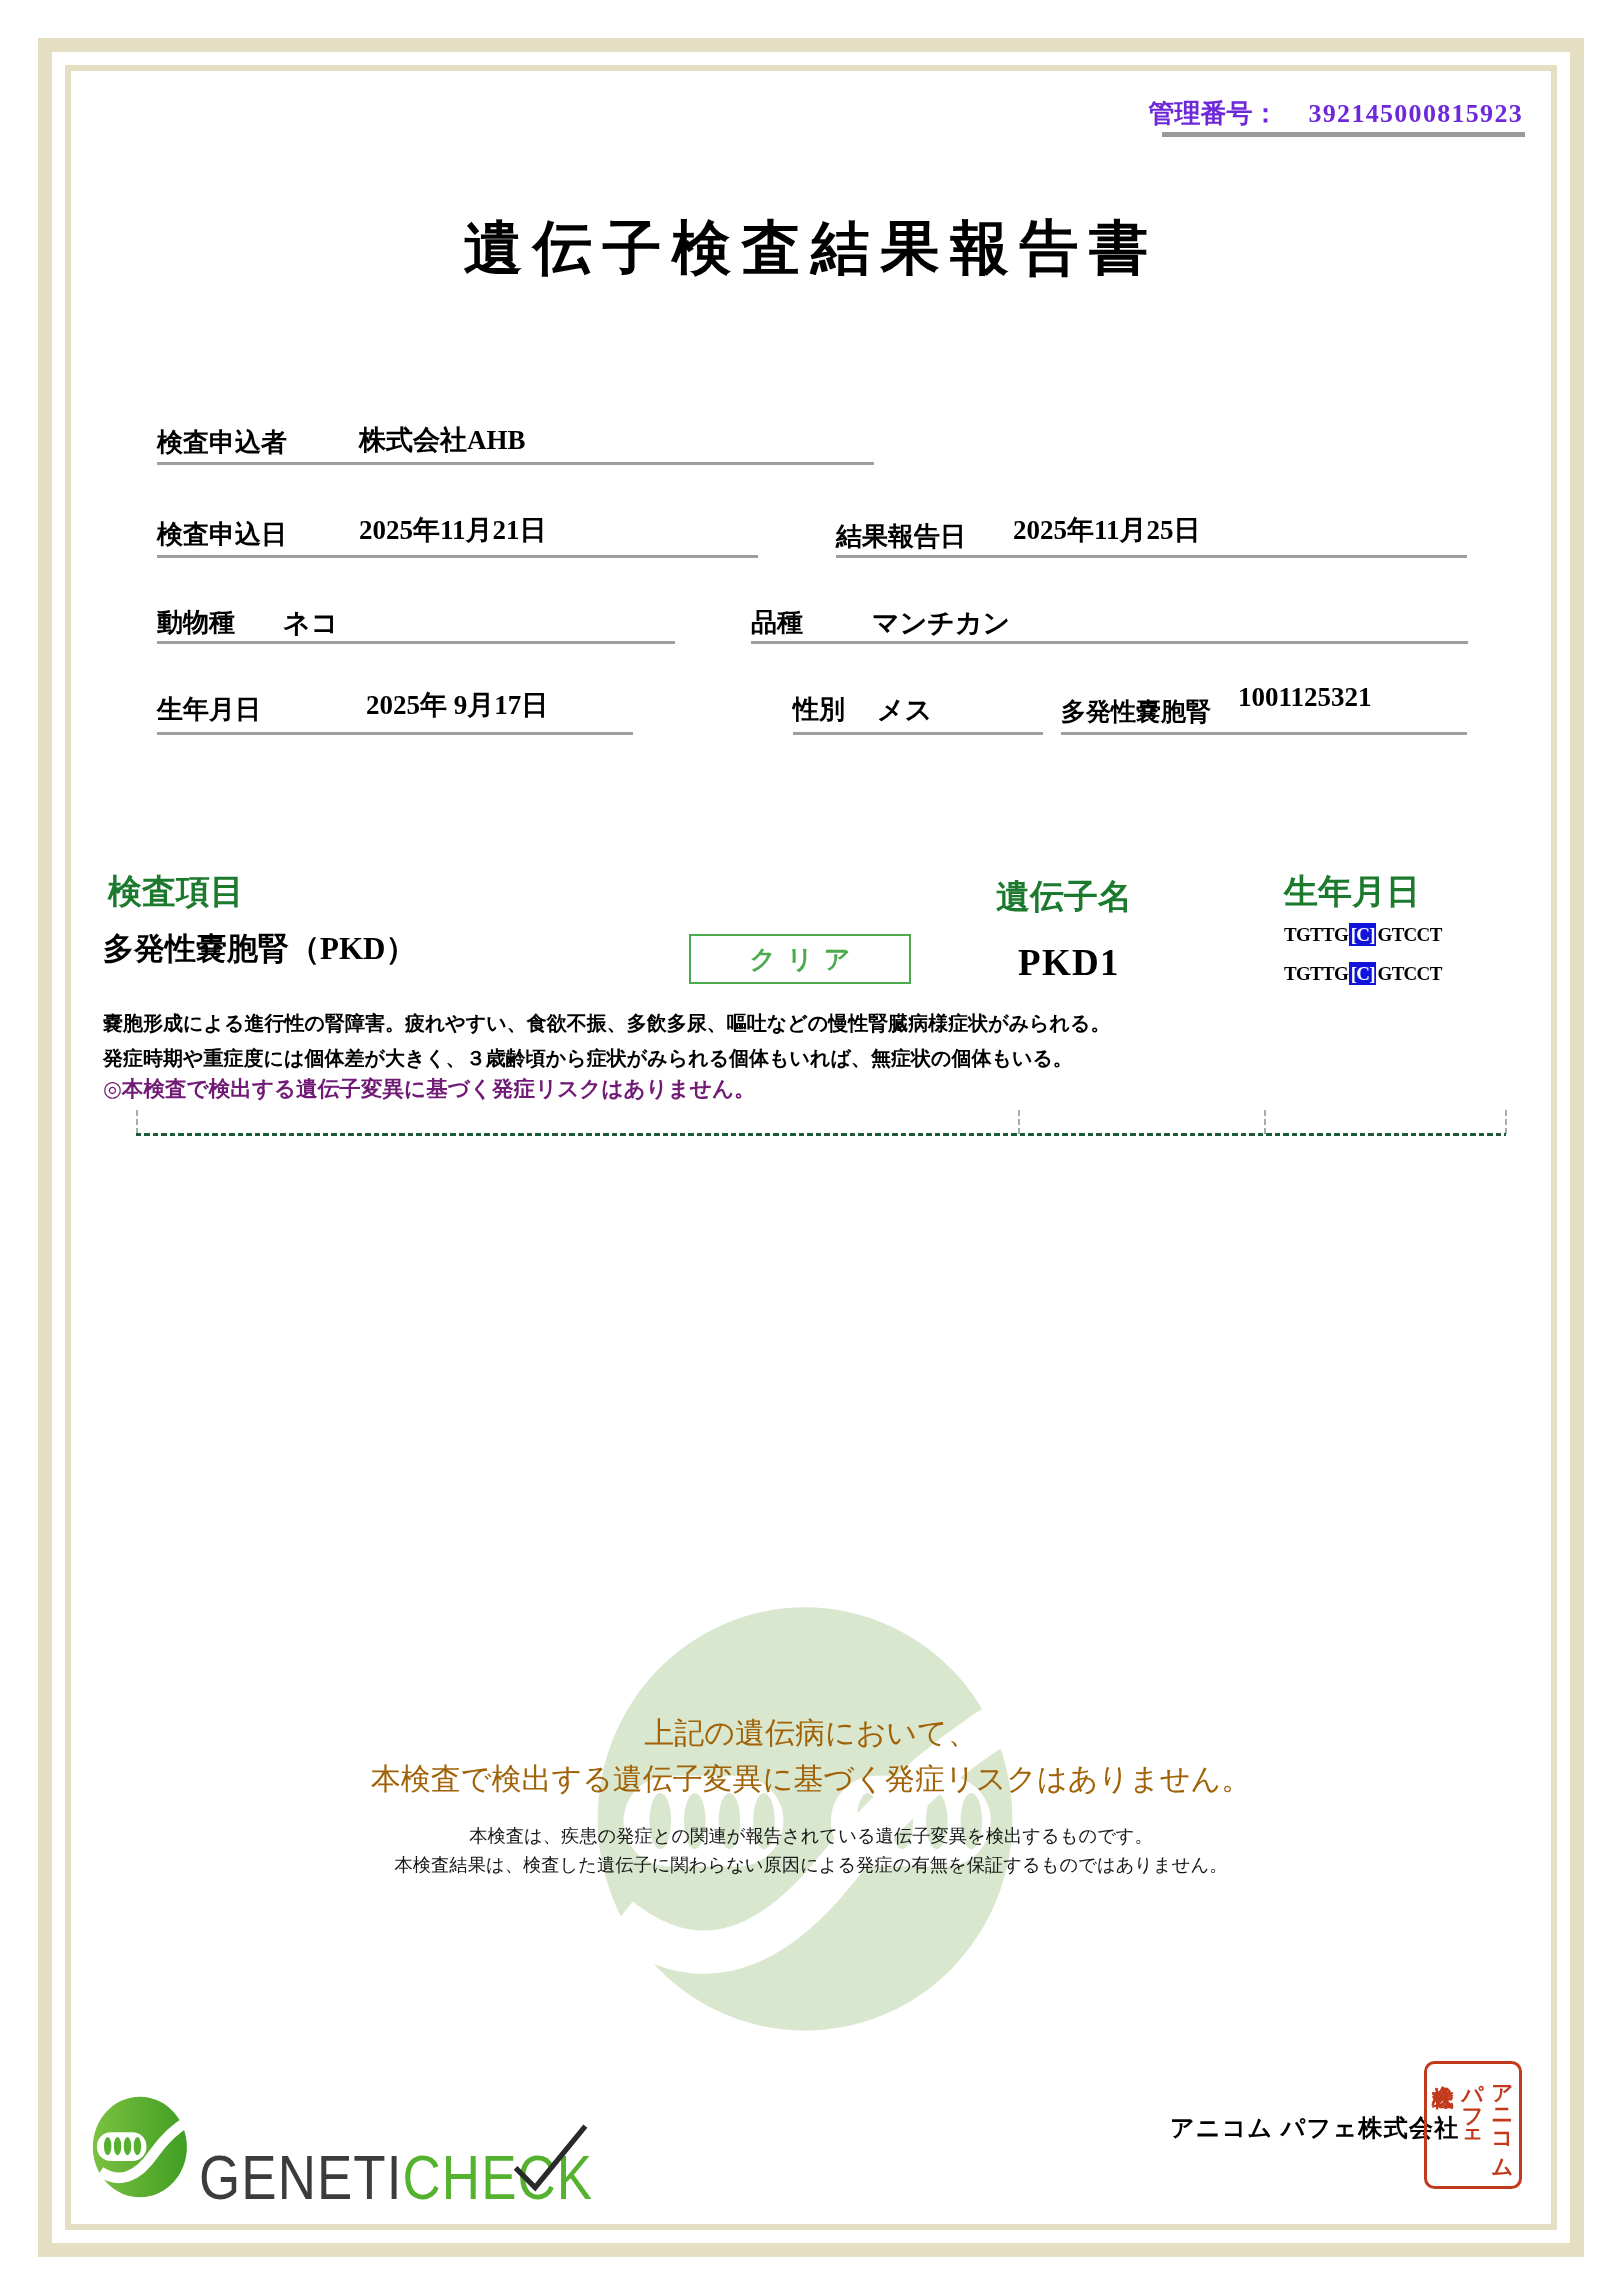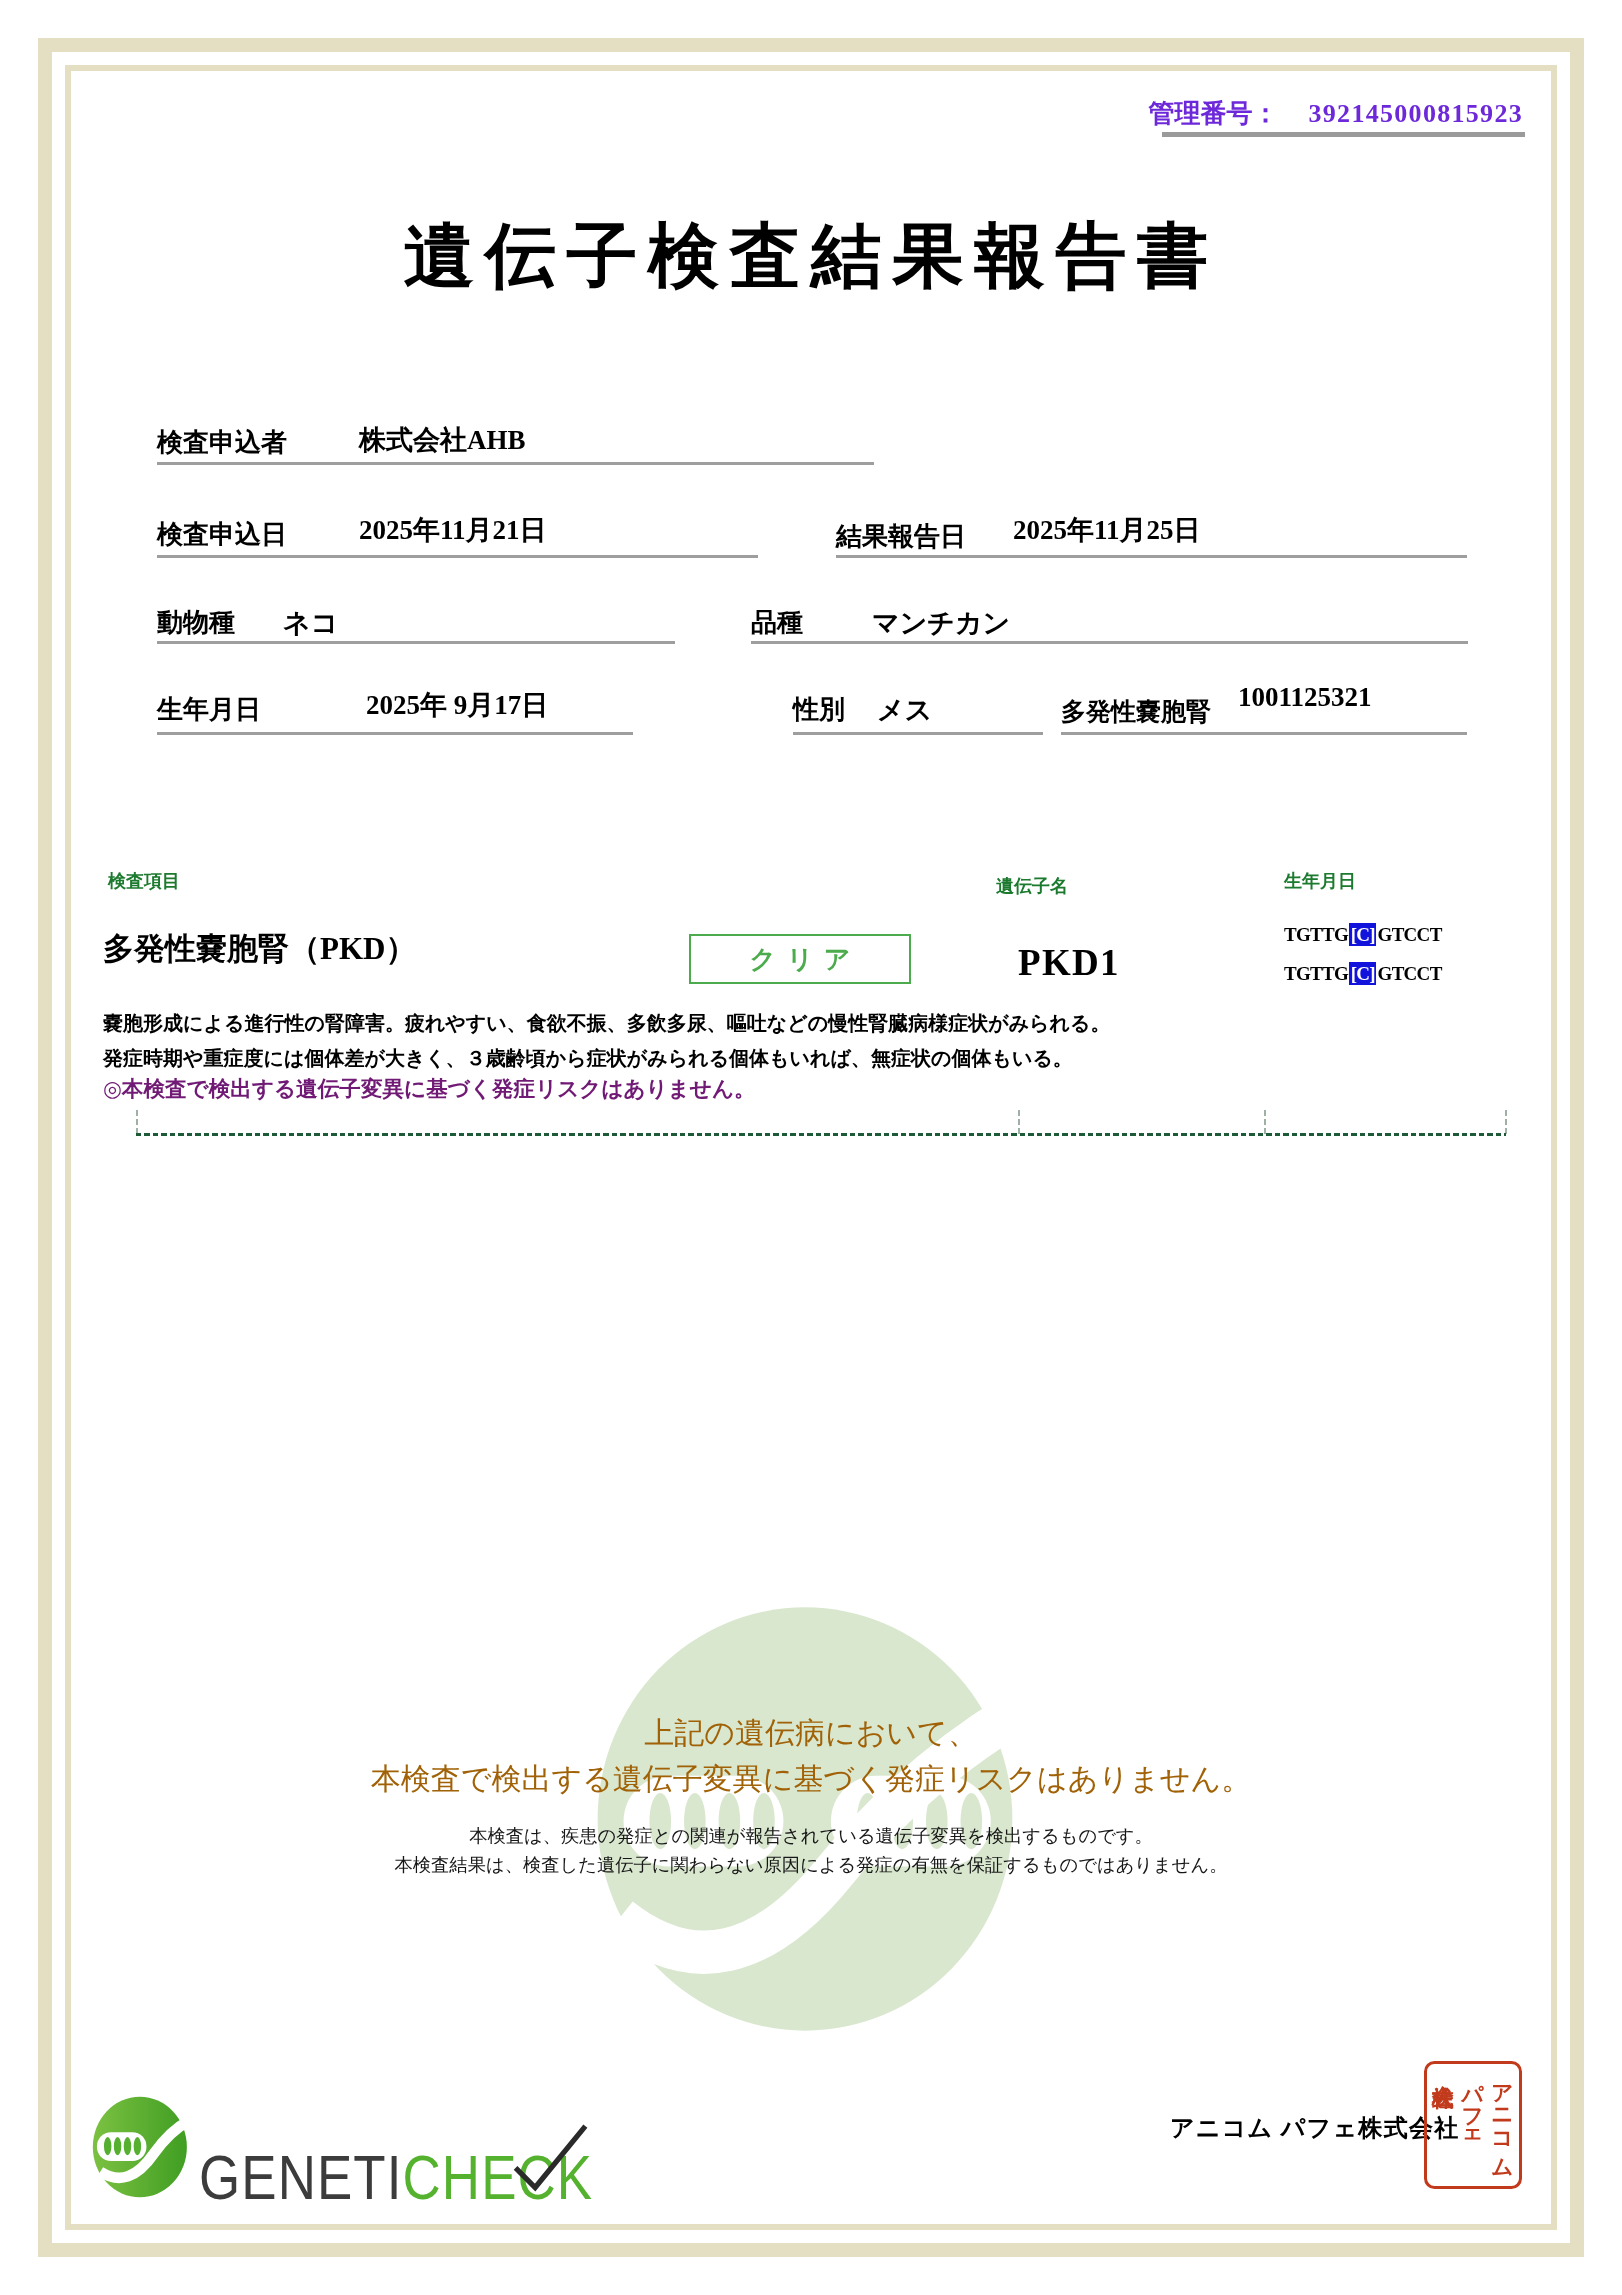--- a/index.html
+++ b/index.html
@@ -13,29 +13,29 @@
 
   
   .frame-outer{position:absolute;inset:38px;border:14.4px solid #e4dec2;pointer-events:none;}
   .frame-inner{position:absolute;inset:65px;border:6.5px solid #e4dec2;pointer-events:none;}
 
   
   .control-row{top:96px;right:99px;font-size:26px;color:#6d28d9;font-weight:bold;}
   .control-row .num{margin-left:30px;letter-spacing:1.3px;}
   .control-underline{left:1162px;top:132px;width:363px;height:4.6px;background:#9a9a9a;}
 
-  .doc-title{left:0;top:209px;width:1622px;text-align:center;font-size:71px;font-weight:bold;letter-spacing:10.5px;}
+  .doc-title{left:0;top:209px;width:1622px;text-align:center;font-size:59px;font-weight:bold;letter-spacing:10.5px;}
 
   
   .lbl{font-size:26px;font-weight:bold;}
   .val{font-size:27px;font-weight:bold;}
   .ul{position:absolute;height:3.3px;background:#9e9e9e;}
 
   
-  .th{font-size:18px;font-weight:bold;color:#1b7a2e;}
+  .th{font-size:34px;font-weight:bold;color:#1b7a2e;}
   .item-name{font-size:31px;font-weight:bold;}
   .clear-box{left:689px;top:934px;width:222px;height:50px;border:2.6px solid #4cab4c;
     display:flex;align-items:center;justify-content:center;box-sizing:border-box;}
   .clear-box span{color:#4cab4c;font-size:26px;font-weight:bold;letter-spacing:10.5px;padding-left:10.5px;}
   .gene-name{font-size:37px;font-weight:600;letter-spacing:1.3px;}
   .seq{font-size:19px;font-weight:bold;letter-spacing:-0.7px;}
   .seq .variant{background:#1212dd;color:#ffffff;padding:0.7px 1.3px;margin:0 1.3px;}
   .desc{font-size:20px;font-weight:bold;}
   .risk{font-size:21.6px;font-weight:bold;color:#701a75;}
   .vdash{position:absolute;width:0;height:23.6px;border-left:2px dashed #9fb0a5;}

